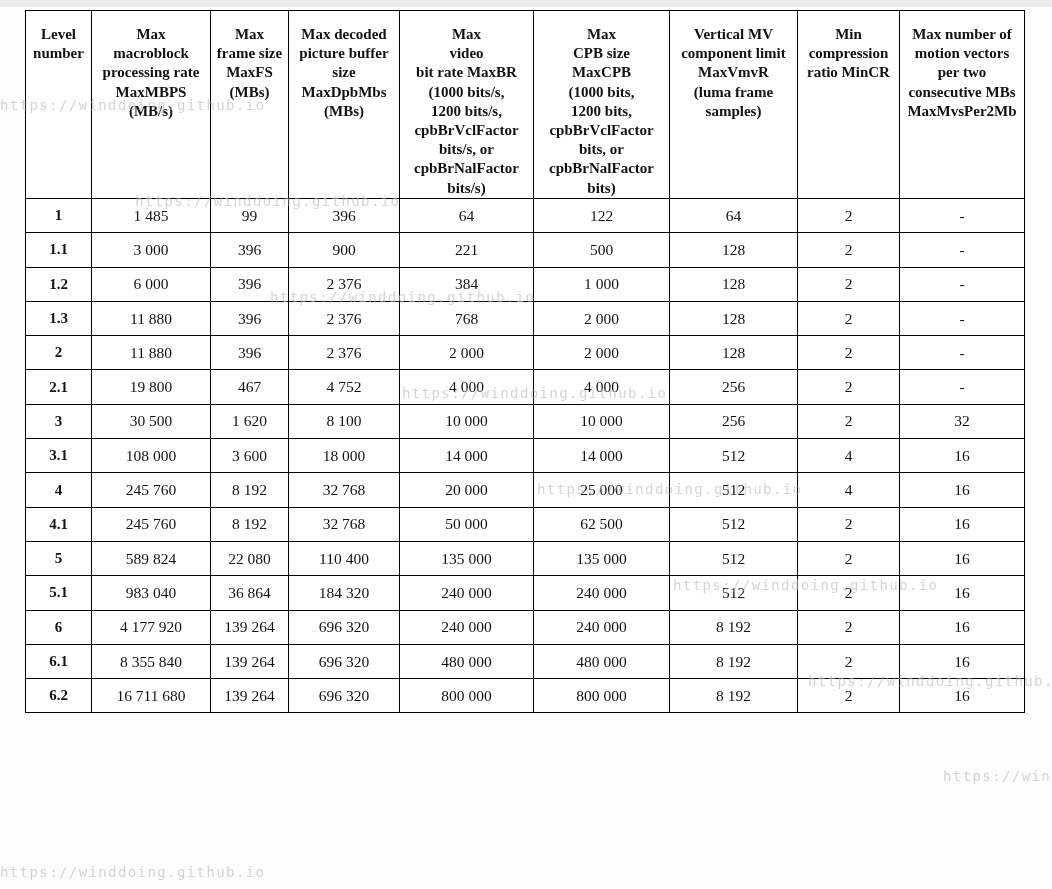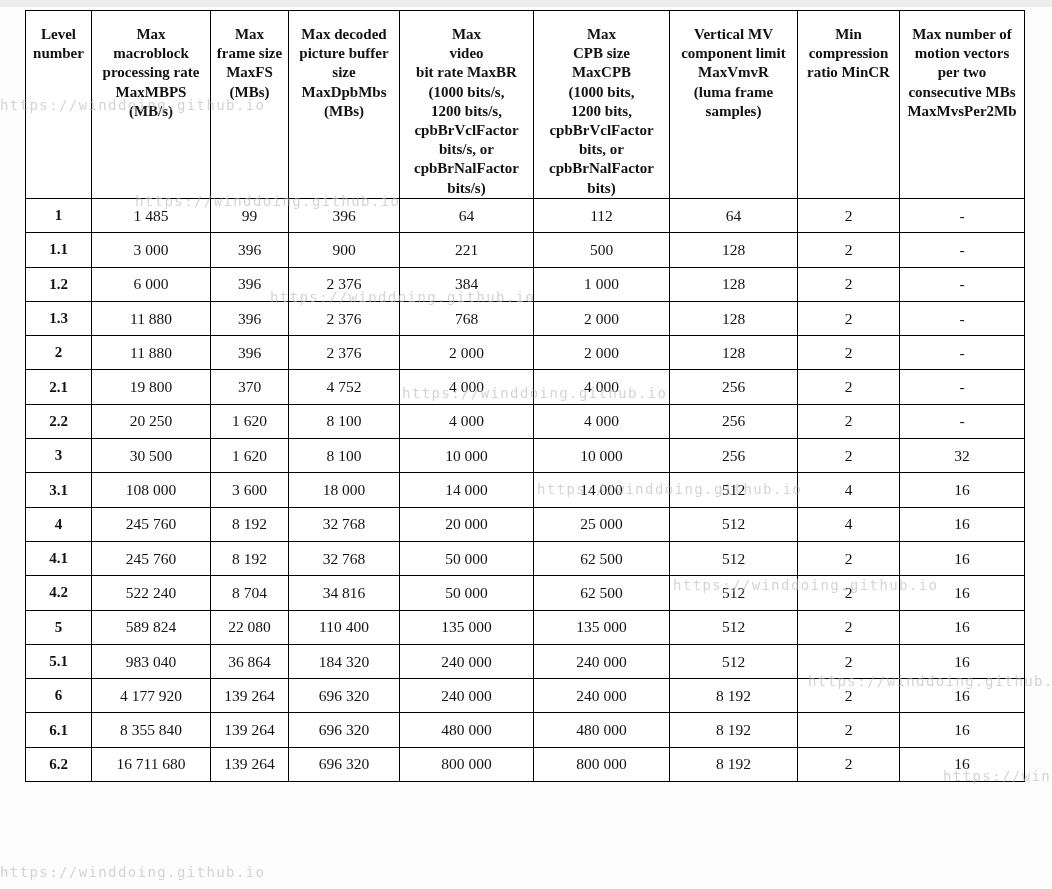--- a/index.html
+++ b/index.html
@@ -146,21 +146,21 @@
 MaxMvsPer2Mb</th>
       </tr>
     </thead>
     <tbody id="table-body">
         <tr>
           <td class="level-cell">1</td>
           <td>1 485</td>
           <td>99</td>
           <td>396</td>
           <td>64</td>
-          <td>112</td>
+          <td>122</td>
           <td>64</td>
           <td>2</td>
           <td>-</td>
         </tr>
         <tr>
           <td class="level-cell">1.1</td>
           <td>3 000</td>
           <td>396</td>
           <td>900</td>
           <td>221</td>
@@ -198,33 +198,22 @@
           <td>2 376</td>
           <td>2 000</td>
           <td>2 000</td>
           <td>128</td>
           <td>2</td>
           <td>-</td>
         </tr>
         <tr>
           <td class="level-cell">2.1</td>
           <td>19 800</td>
-          <td>370</td>
+          <td>467</td>
           <td>4 752</td>
-          <td>4 000</td>
-          <td>4 000</td>
-          <td>256</td>
-          <td>2</td>
-          <td>-</td>
-        </tr>
-        <tr>
-          <td class="level-cell">2.2</td>
-          <td>20 250</td>
-          <td>1 620</td>
-          <td>8 100</td>
           <td>4 000</td>
           <td>4 000</td>
           <td>256</td>
           <td>2</td>
           <td>-</td>
         </tr>
         <tr>
           <td class="level-cell">3</td>
           <td>30 500</td>
           <td>1 620</td>
@@ -255,31 +244,20 @@
           <td>25 000</td>
           <td>512</td>
           <td>4</td>
           <td>16</td>
         </tr>
         <tr>
           <td class="level-cell">4.1</td>
           <td>245 760</td>
           <td>8 192</td>
           <td>32 768</td>
-          <td>50 000</td>
-          <td>62 500</td>
-          <td>512</td>
-          <td>2</td>
-          <td>16</td>
-        </tr>
-        <tr>
-          <td class="level-cell">4.2</td>
-          <td>522 240</td>
-          <td>8 704</td>
-          <td>34 816</td>
           <td>50 000</td>
           <td>62 500</td>
           <td>512</td>
           <td>2</td>
           <td>16</td>
         </tr>
         <tr>
           <td class="level-cell">5</td>
           <td>589 824</td>
           <td>22 080</td>

